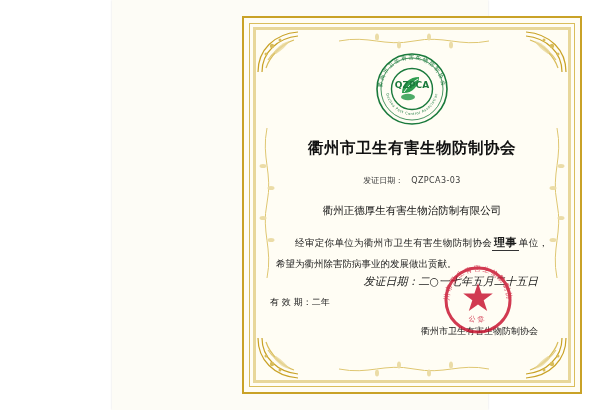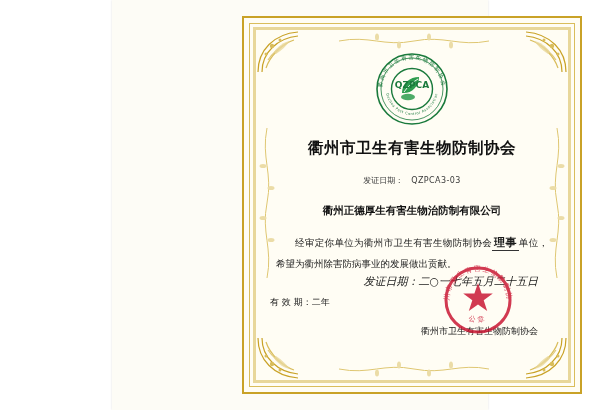--- a/index.html
+++ b/index.html
@@ -121,21 +121,21 @@
     font-size: 8px;
     color: #3a3a3a;
     font-family: "DejaVu Sans", "Liberation Sans", sans-serif;
   }
   .cert-no .num { margin-left: 8px; letter-spacing: .4px; }
 
   .recipient {
     margin-top: 18px;
     text-align: center;
     font-size: 10.5px;
-    font-weight: bold;
+    font-weight: normal;
     color: #111111;
     font-family: "DejaVu Sans", "Liberation Sans", sans-serif;
   }
   .body-text {
     margin: 14px 6px 0 6px;
     font-size: 9.5px;
     line-height: 21px;
     color: #1a1a1a;
     text-align: justify;
     text-indent: 19px;

